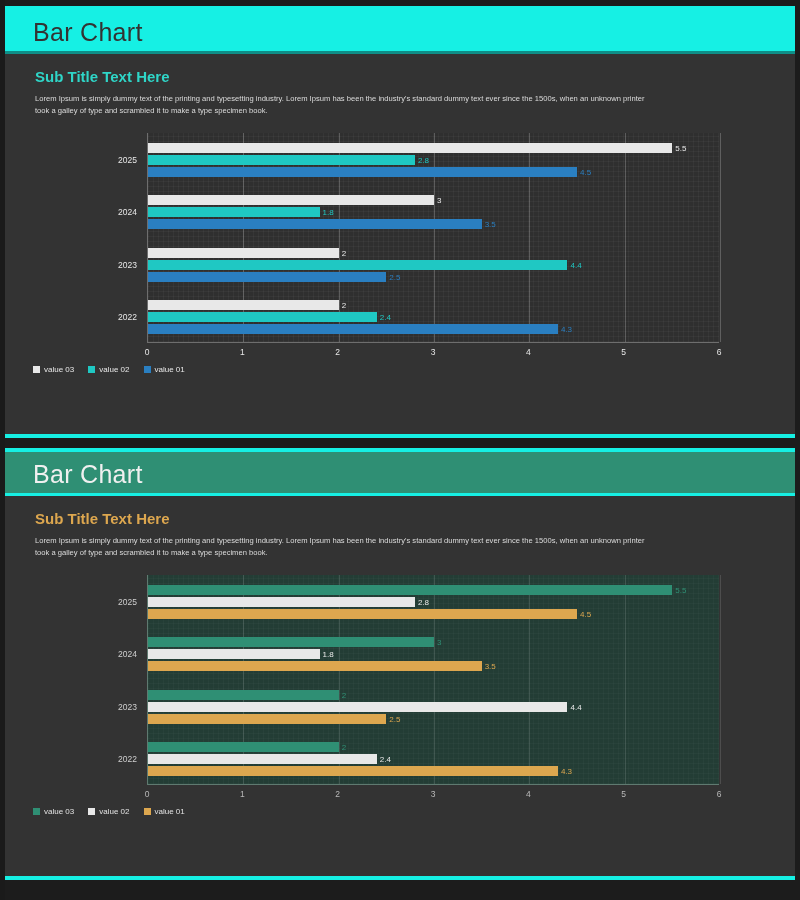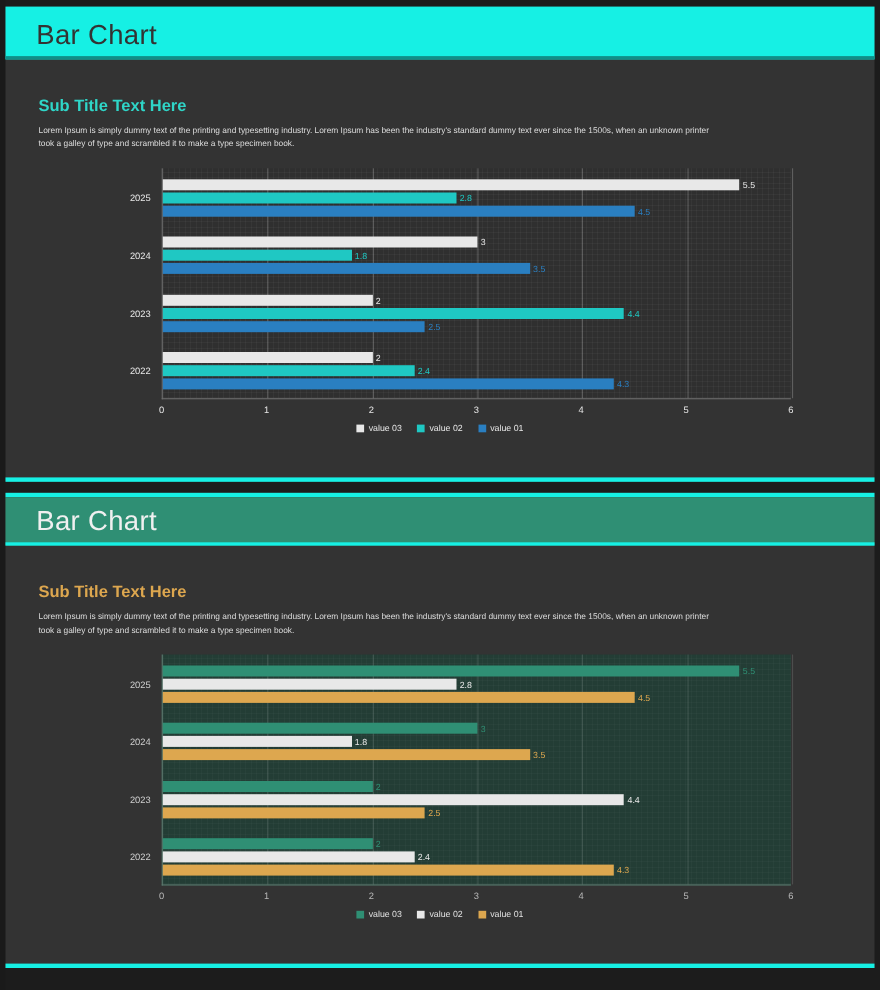--- a/index.html
+++ b/index.html
@@ -52,21 +52,20 @@
     position: absolute;
     left: 0; right: 0;
     bottom: 0;
     height: 3px;
   }
   .slide.two .header-title { color: #f0f0f0; }
 
   .body-area {
     padding: 14px 28px 0 28px;
     box-sizing: border-box;
-    margin-top: 20px;
   }
   .subtitle {
     font-size: 15px;
     margin: 0 0 8px 2px;
     font-weight: bold;
   }
   .paragraph {
     font-size: 7.6px;
     line-height: 1.6;
     color: #dcdcdc;
@@ -153,21 +152,20 @@
     color: #e8e8e8;
     transform: translateX(-50%);
   }
   .slide.two .xtick { color: #b9b9b9; }
 
   .legend {
     position: absolute;
     top: 232px;
     left: 0; right: 0;
     display: flex;
-    justify-content: center;
     gap: 14px;
     align-items: center;
   }
   .legend-item {
     display: flex;
     align-items: center;
     gap: 4px;
     font-size: 8px;
     color: #e8e8e8;
   }

